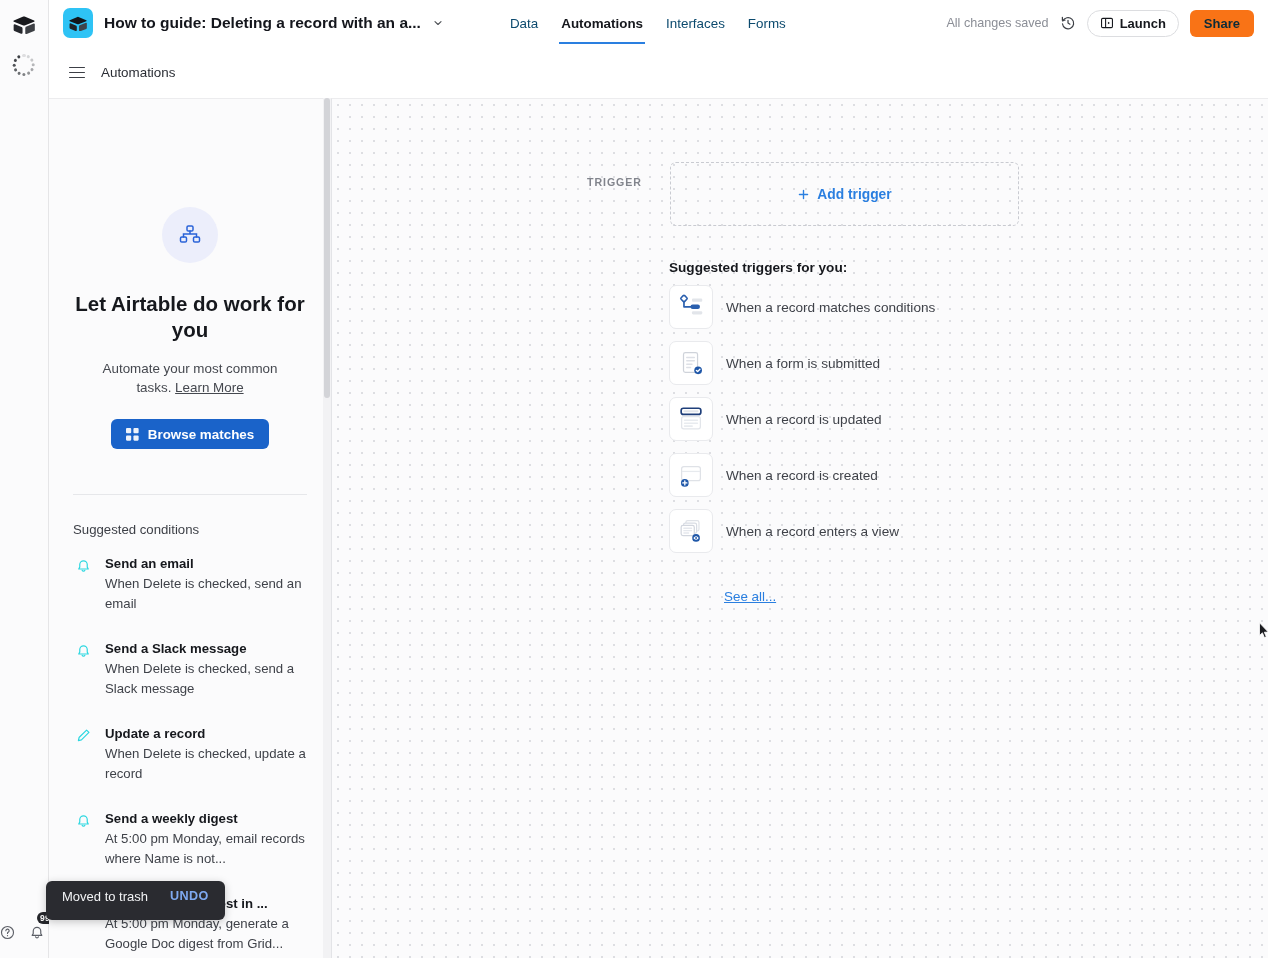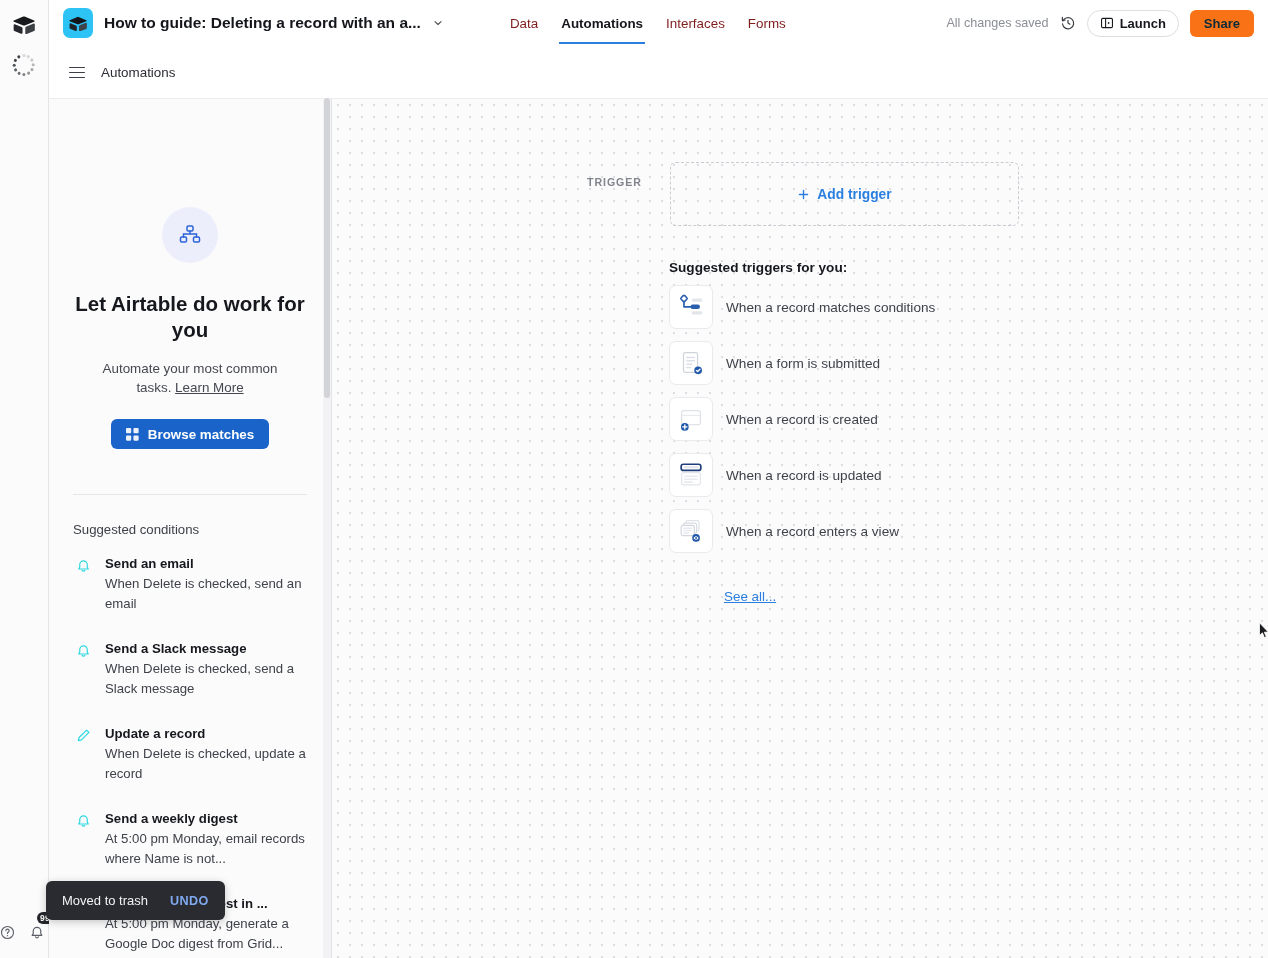--- a/index.html
+++ b/index.html
@@ -54,21 +54,21 @@
     width:30px; height:30px; border-radius:7px; background:#2ec3f5;
     display:flex; align-items:center; justify-content:center; flex:0 0 auto;
   }
   .base-title {
     margin-left:11px; font-size:15.5px; font-weight:700; color:#14161c;
     white-space:nowrap;
   }
   .chev { margin-left:11px; color:#4d5055; display:flex; align-items:center; }
 
   .nav { display:flex; align-items:center; gap:23px; margin-left:66px; }
-  .nav-item { font-size:13.4px; color:#7f1d1d; cursor:pointer; padding: 13px 0 12px; position:relative; white-space:nowrap;}
+  .nav-item { font-size:13.4px; color:#0c4a6e; cursor:pointer; padding: 13px 0 12px; position:relative; white-space:nowrap;}
   .nav-item.active { color:#16181d; font-weight:700; }
   .nav-item.active:after {
     content:""; position:absolute; left:-2px; right:-2px; bottom:-1px;
     height:2px; background:#2a7fe0;
   }
 
   .top-right { margin-left:auto; display:flex; align-items:center; gap:11px; }
   .saved { font-size:12.6px; color:#8b8e96; white-space:nowrap; }
   .hist { color:#3b3e44; display:flex; align-items:center; cursor:pointer; }
   .btn-launch {
@@ -158,22 +158,22 @@
   }
   .trig-label { font-size:13.6px; color:#3f4249; }
   .see-all {
     position:absolute; left:392px; top:490px; font-size:13.4px; color:#2a7fe0;
     text-decoration:underline; cursor:pointer;
   }
 
   
   .toast {
     position:absolute; left:46px; top:881px; height:39px;
-    background:#2a2b30; border-radius:6px; display:flex; align-items:center;
-    gap:22px; padding:1px 16px; box-shadow:0 2px 8px rgba(0,0,0,.22); z-index:20;
+    background:#2a2b30; border-radius:6px; display:flex; align-items:flex-start;
+    gap:22px; padding:8px 16px; box-shadow:0 2px 8px rgba(0,0,0,.22); z-index:20;
   }
   .toast-msg { color:#f2f3f5; font-size:13px; }
   .toast-undo { color:#7fa9f0; font-size:12.6px; font-weight:700; letter-spacing:.4px; cursor:pointer; }
 
   
   .vscroll-left {
     position:absolute; left:323px; top:98px; width:8px; height:860px; background:#f2f2f4;
   }
   .vscroll-left i { position:absolute; left:1px; top:0; width:6px; height:300px; background:#d3d4d8; border-radius:3px; display:block;}
   .cursor { position:absolute; left:1259px; top:622px; z-index:30; }
@@ -425,39 +425,39 @@
             <circle cx="23.6" cy="23.8" r="4.1" fill="#1f57a8"></circle>
             <path d="M21.8 23.9l1.3 1.3 2.4-2.6" stroke="#fff" stroke-width="1.5" stroke-linecap="round" stroke-linejoin="round"></path>
           </svg>
         </span>
         <span class="trig-label">When a form is submitted</span>
       </div>
 
       <div class="trig-item">
         <span class="trig-ico">
           <svg width="30" height="30" viewBox="0 0 32 32" fill="none">
+            <rect x="5.5" y="4.5" width="21" height="6.6" rx="2.4" fill="#fff" stroke="#1f3f7a" stroke-width="1.8"></rect>
+            <path d="M9 7.8h14" stroke="#e3e6eb" stroke-width="2.1" stroke-linecap="round"></path>
+            <rect x="6" y="13.5" width="20" height="13" rx="2.2" fill="#fff" stroke="#e2e5ea" stroke-width="1.3"></rect>
+            <path d="M9.2 17.3h13.6M9.2 20.6h13.6M9.2 23.6h8" stroke="#e8ebef" stroke-width="1.7" stroke-linecap="round"></path>
+          </svg>
+        </span>
+        <span class="trig-label">When a record is updated</span>
+      </div>
+
+      <div class="trig-item">
+        <span class="trig-ico">
+          <svg width="30" height="30" viewBox="0 0 32 32" fill="none">
             <rect x="6" y="7" width="20" height="15" rx="2.4" fill="#fff" stroke="#dfe2e7" stroke-width="1.3"></rect>
             <path d="M6.4 12.2h19.2" stroke="#e7eaee" stroke-width="1.3"></path>
             <circle cx="9.4" cy="24.4" r="4.1" fill="#1f57a8"></circle>
             <path d="M9.4 22.2v4.4M7.2 24.4h4.4" stroke="#fff" stroke-width="1.4" stroke-linecap="round"></path>
           </svg>
         </span>
         <span class="trig-label">When a record is created</span>
-      </div>
-
-      <div class="trig-item">
-        <span class="trig-ico">
-          <svg width="30" height="30" viewBox="0 0 32 32" fill="none">
-            <rect x="5.5" y="4.5" width="21" height="6.6" rx="2.4" fill="#fff" stroke="#1f3f7a" stroke-width="1.8"></rect>
-            <path d="M9 7.8h14" stroke="#e3e6eb" stroke-width="2.1" stroke-linecap="round"></path>
-            <rect x="6" y="13.5" width="20" height="13" rx="2.2" fill="#fff" stroke="#e2e5ea" stroke-width="1.3"></rect>
-            <path d="M9.2 17.3h13.6M9.2 20.6h13.6M9.2 23.6h8" stroke="#e8ebef" stroke-width="1.7" stroke-linecap="round"></path>
-          </svg>
-        </span>
-        <span class="trig-label">When a record is updated</span>
       </div>
 
 
       <div class="trig-item">
         <span class="trig-ico">
           <svg width="30" height="30" viewBox="0 0 32 32" fill="none">
             <rect x="10.5" y="5" width="14" height="11" rx="2" fill="#fff" stroke="#dfe2e7" stroke-width="1.3"></rect>
             <rect x="8" y="7.5" width="14" height="11" rx="2" fill="#fff" stroke="#d8dce3" stroke-width="1.3"></rect>
             <rect x="5.5" y="10" width="14" height="11" rx="2" fill="#fff" stroke="#d2d6de" stroke-width="1.3"></rect>
             <path d="M8.4 13h8.2M8.4 15.6h8.2M8.4 18.2h5" stroke="#e5e8ed" stroke-width="1.5" stroke-linecap="round"></path>

